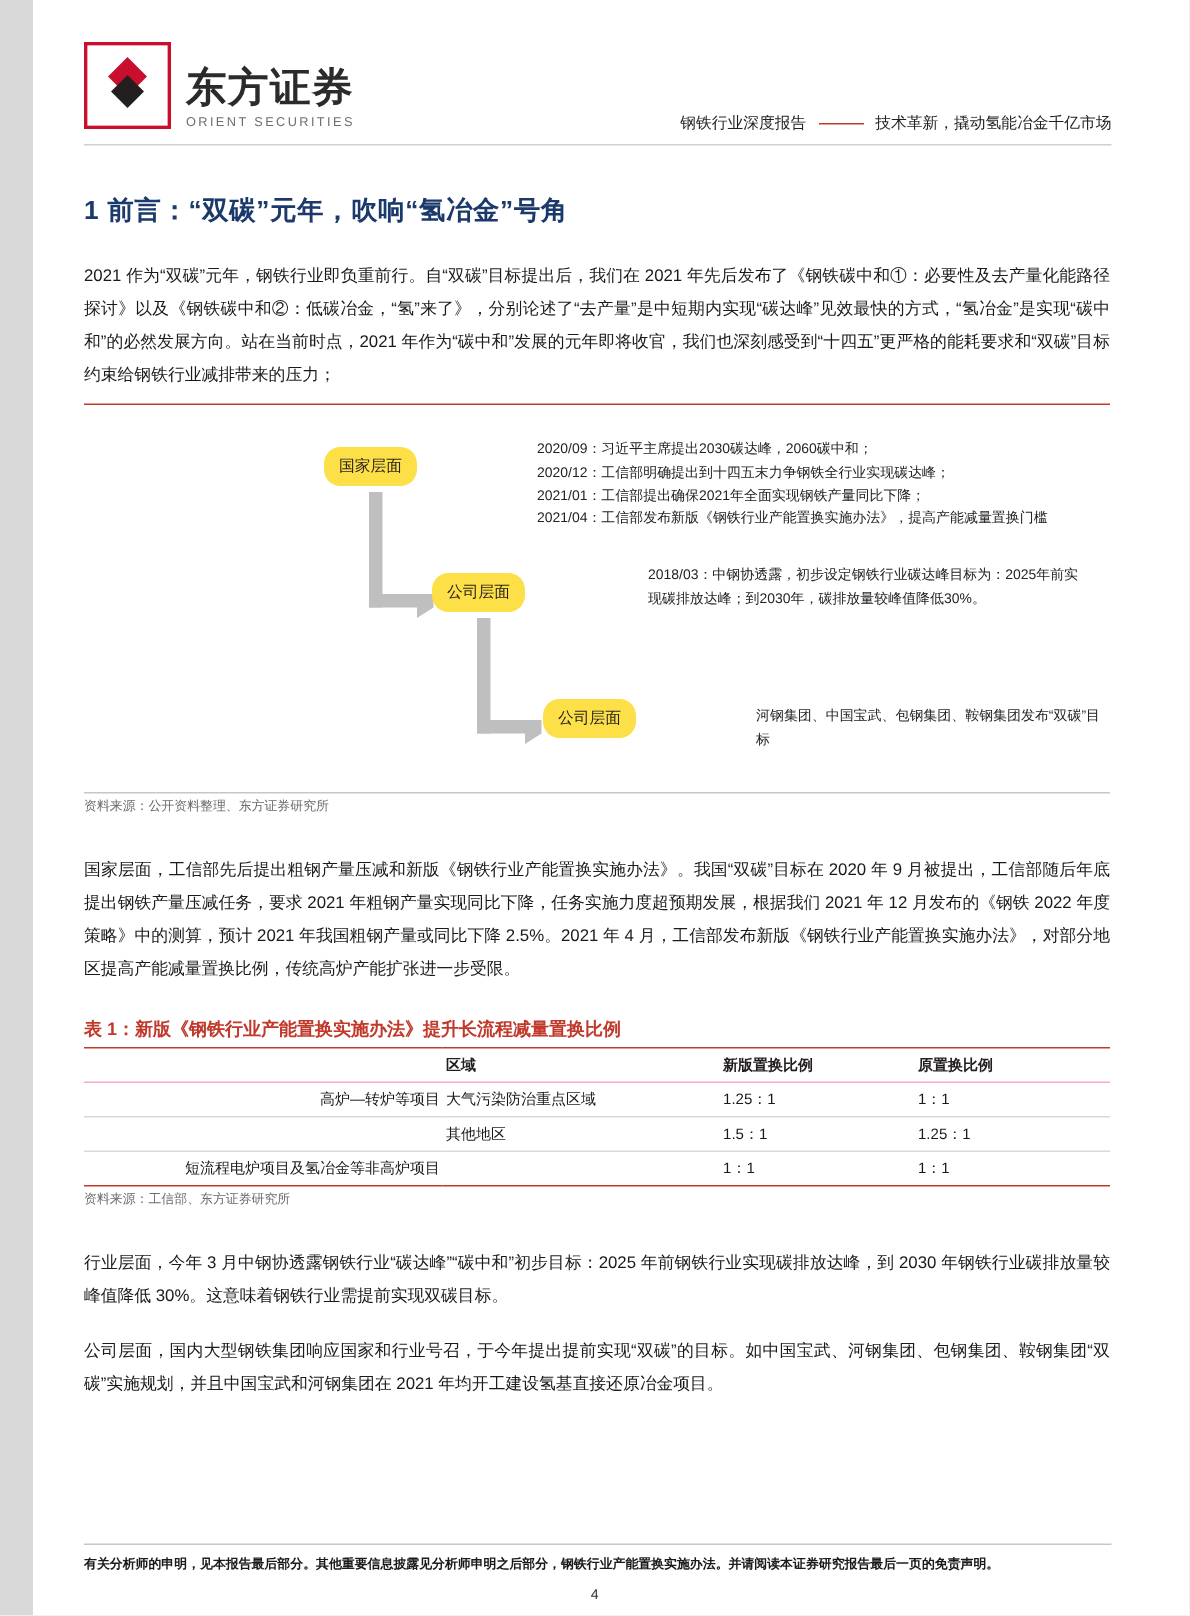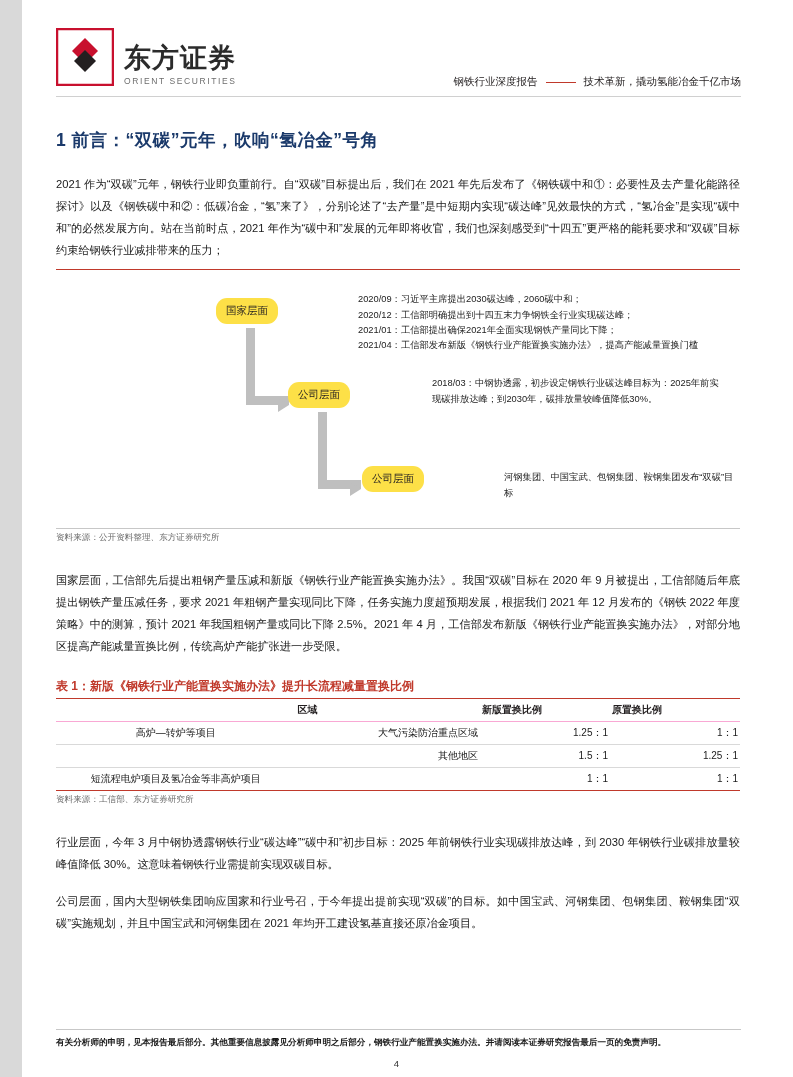--- a/index.html
+++ b/index.html
@@ -180,25 +180,25 @@
   }
   table.data th {
     font-weight: bold;
     padding: 4px 2px;
     text-align: left;
     border-top: 1.4px solid #c0392b;
     border-bottom: 1px solid #f9a8d4;
   }
   table.data td {
     padding: 4px 2px;
-    text-align: right;
+    text-align: left;
     border-bottom: 1px solid #d9d9d9;
     color: #1a1a1a;
   }
-  table.data td.left { text-align: center; padding-left: 2px; }
+  table.data td.left { text-align: right; padding-left: 2px; }
   table.data tr.last td { border-bottom: 1.4px solid #c0392b; }
   
   .footer {
     position: absolute;
     left: 56px; right: 52px;
     bottom: 28px;
   }
   .footer-rule {
     height: 1px;
     background: #c7c7c7;

